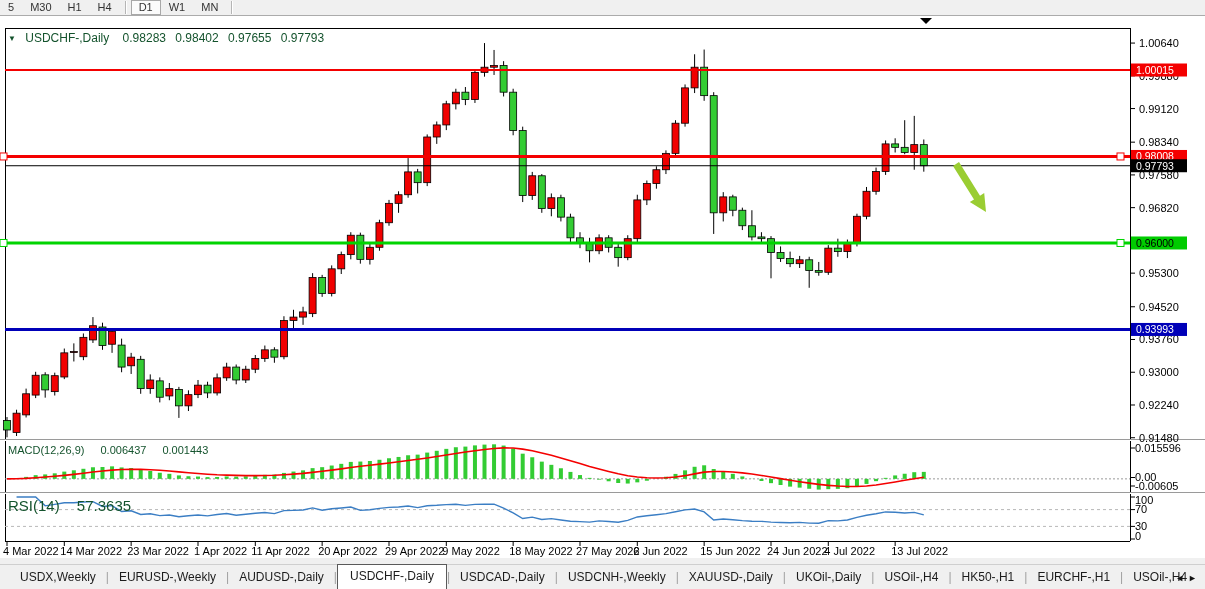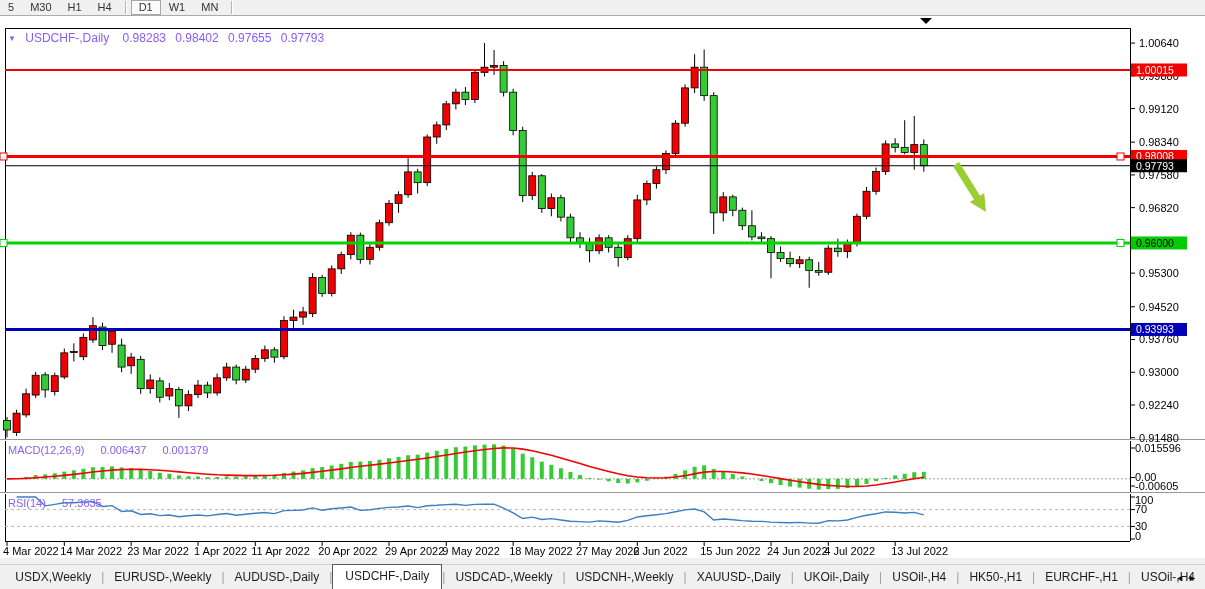--- a/index.html
+++ b/index.html
@@ -12,27 +12,27 @@
   
   #toolbar{
     position:absolute;left:0;top:0;width:1205px;height:15px;z-index:5;
     background:#f0f0f0;border-bottom:1px solid #ababab;box-shadow:0 1px 0 #ffffff;
     display:flex;align-items:center;font-size:11px;color:#333;
   }
   .tf-btn{padding:0 8px;height:15px;line-height:15px;cursor:default;white-space:nowrap}
   .tf-btn.active{background:#fbfbfb;border:1px solid #a8a8a8;height:13px;line-height:13px;padding:0 7px}
   .tf-sep{width:1px;height:13px;background:#b5b5b5;margin:0 5px;box-shadow:1px 0 0 #fff}
   
-  .ovl{position:absolute;z-index:4;color:#8b5cf6;white-space:nowrap}
+  .ovl{position:absolute;z-index:4;color:#14532d;white-space:nowrap}
   #chart-title{left:8px;top:31px;font-size:12px}
   #chart-title .tri{font-size:8px;vertical-align:1px;margin-right:6px}
   #chart-title .sym{margin-right:10px}
   #chart-title .num{margin-right:6px}
   #macd-label{left:8px;top:444px;font-size:11px}
-  #rsi-label{left:8px;top:497px;font-size:11px}
+  #rsi-label{left:8px;top:497px;font-size:15px}
   #macd-label span,#rsi-label span{margin-right:13px}
   
   #tabbar{
     position:absolute;left:0;bottom:0;width:1205px;height:24px;z-index:5;
     background:#f0f0f0;border-top:1px solid #cfcfcf;
     display:flex;align-items:flex-end;font-size:12px;color:#1c1c1c;
   }
   #tabbar .pad{width:10px}
   .tab{padding:4px 10px 5px;cursor:pointer;white-space:nowrap}
   .tab.active{background:#fff;border:1px solid #5a5a5a;border-bottom:none;padding:4px 12px 6px}
@@ -460,39 +460,39 @@
   <span class="sym">USDCHF-,Daily</span>
   <span class="num">0.98283</span>
   <span class="num">0.98402</span>
   <span class="num">0.97655</span>
   <span class="num">0.97793</span>
 </div>
 
 <div id="macd-label" class="ovl">
   <span>MACD(12,26,9)</span>
   <span>0.006437</span>
-  <span>0.001379</span>
+  <span>0.001443</span>
 </div>
 
 <div id="rsi-label" class="ovl">
   <span>RSI(14)</span>
   <span>57.3635</span>
 </div>
 
 <div id="tabbar">
     <div class="pad"></div>
     <div class="tab">USDX,Weekly</div>
     <span class="tab-sep">|</span>
     <div class="tab">EURUSD-,Weekly</div>
     <span class="tab-sep">|</span>
     <div class="tab">AUDUSD-,Daily</div>
     <span class="tab-sep">|</span>
     <div class="tab active">USDCHF-,Daily</div>
     <span class="tab-sep">|</span>
-    <div class="tab">USDCAD-,Weekly</div>
+    <div class="tab">USDCAD-,Daily</div>
     <span class="tab-sep">|</span>
     <div class="tab">USDCNH-,Weekly</div>
     <span class="tab-sep">|</span>
     <div class="tab">XAUUSD-,Daily</div>
     <span class="tab-sep">|</span>
     <div class="tab">UKOil-,Daily</div>
     <span class="tab-sep">|</span>
     <div class="tab">USOil-,H4</div>
     <span class="tab-sep">|</span>
     <div class="tab">HK50-,H1</div>

